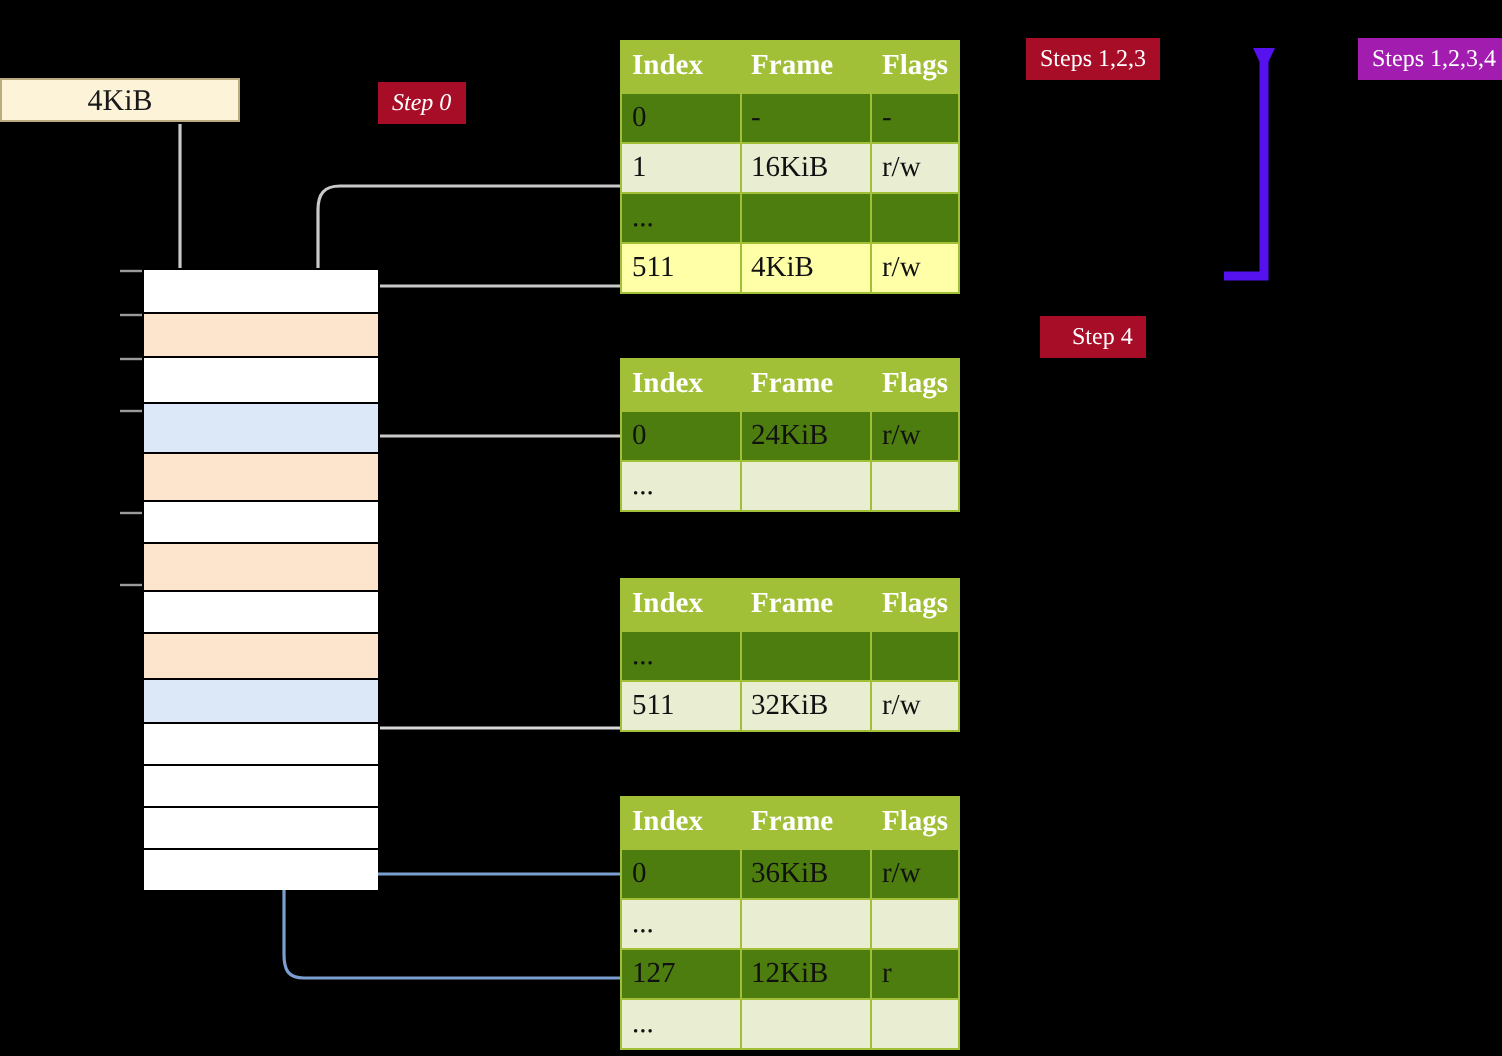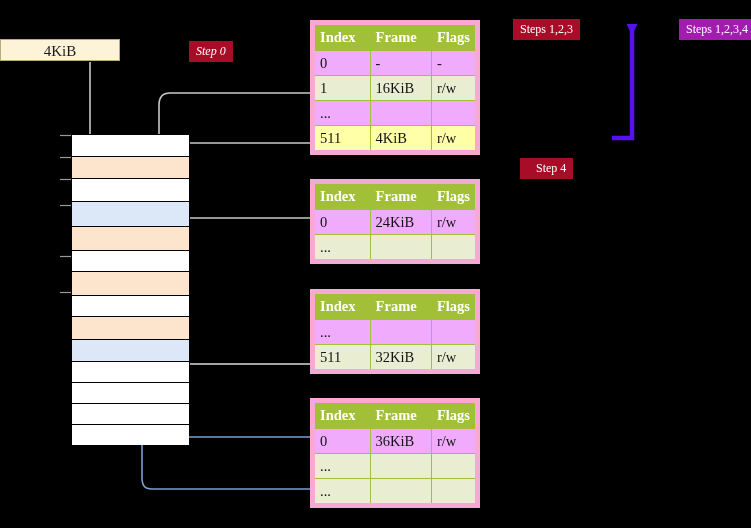--- a/index.html
+++ b/index.html
@@ -48,22 +48,22 @@
     white-space: nowrap;
   }
   .badge.red { background: #a80d28; }
   .badge.purple { background: #a21caf; margin-left: 28px; }
 
   
   .ptable {
     position: absolute;
     box-sizing: border-box;
     border-collapse: collapse;
-    border: 5px solid #f9a8d4;
-    background: #f0abfc;
+    border: 1px solid #f9a8d4;
+    background: #4d7c0f;
     font-size: 14.5px;
     color: #111111;
   }
   .ptable td, .ptable th {
     border: 1px solid #a2c037;
     height: 24px;
     padding: 0 5px;
     text-align: left;
     vertical-align: middle;
     font-weight: normal;
@@ -258,20 +258,25 @@
         <tr>
           <td>0</td>
           <td>36KiB</td>
           <td>r/w</td>
         </tr>
         <tr class="alt">
           <td>...</td>
           <td></td>
           <td></td>
         </tr>
+        <tr>
+          <td>127</td>
+          <td>12KiB</td>
+          <td>r</td>
+        </tr>
         <tr class="alt">
           <td>...</td>
           <td></td>
           <td></td>
         </tr>
       </tbody>
     </table>
 
 </div>
 

